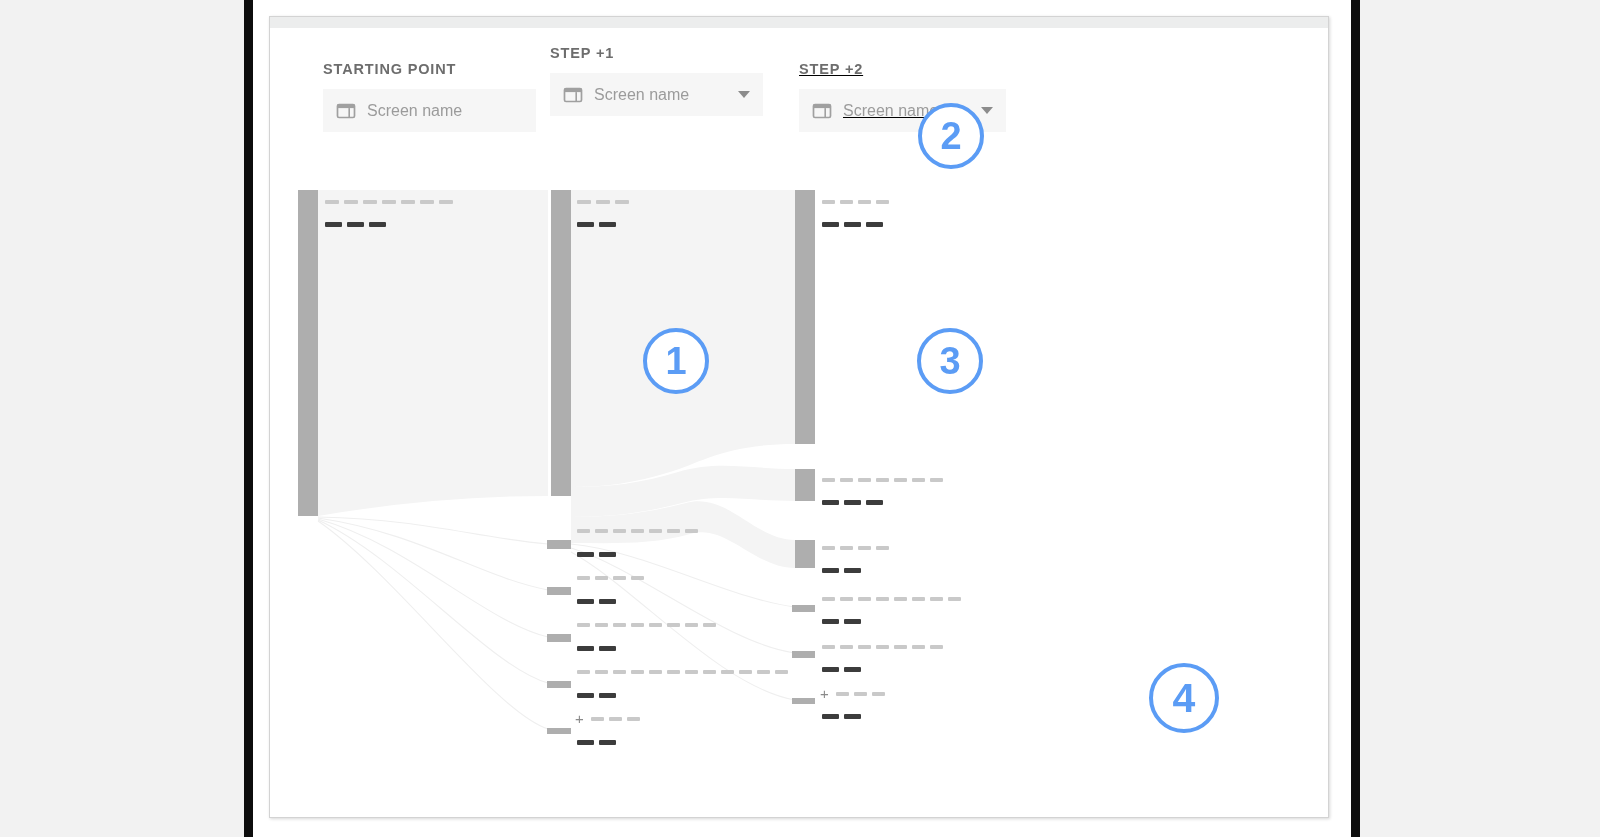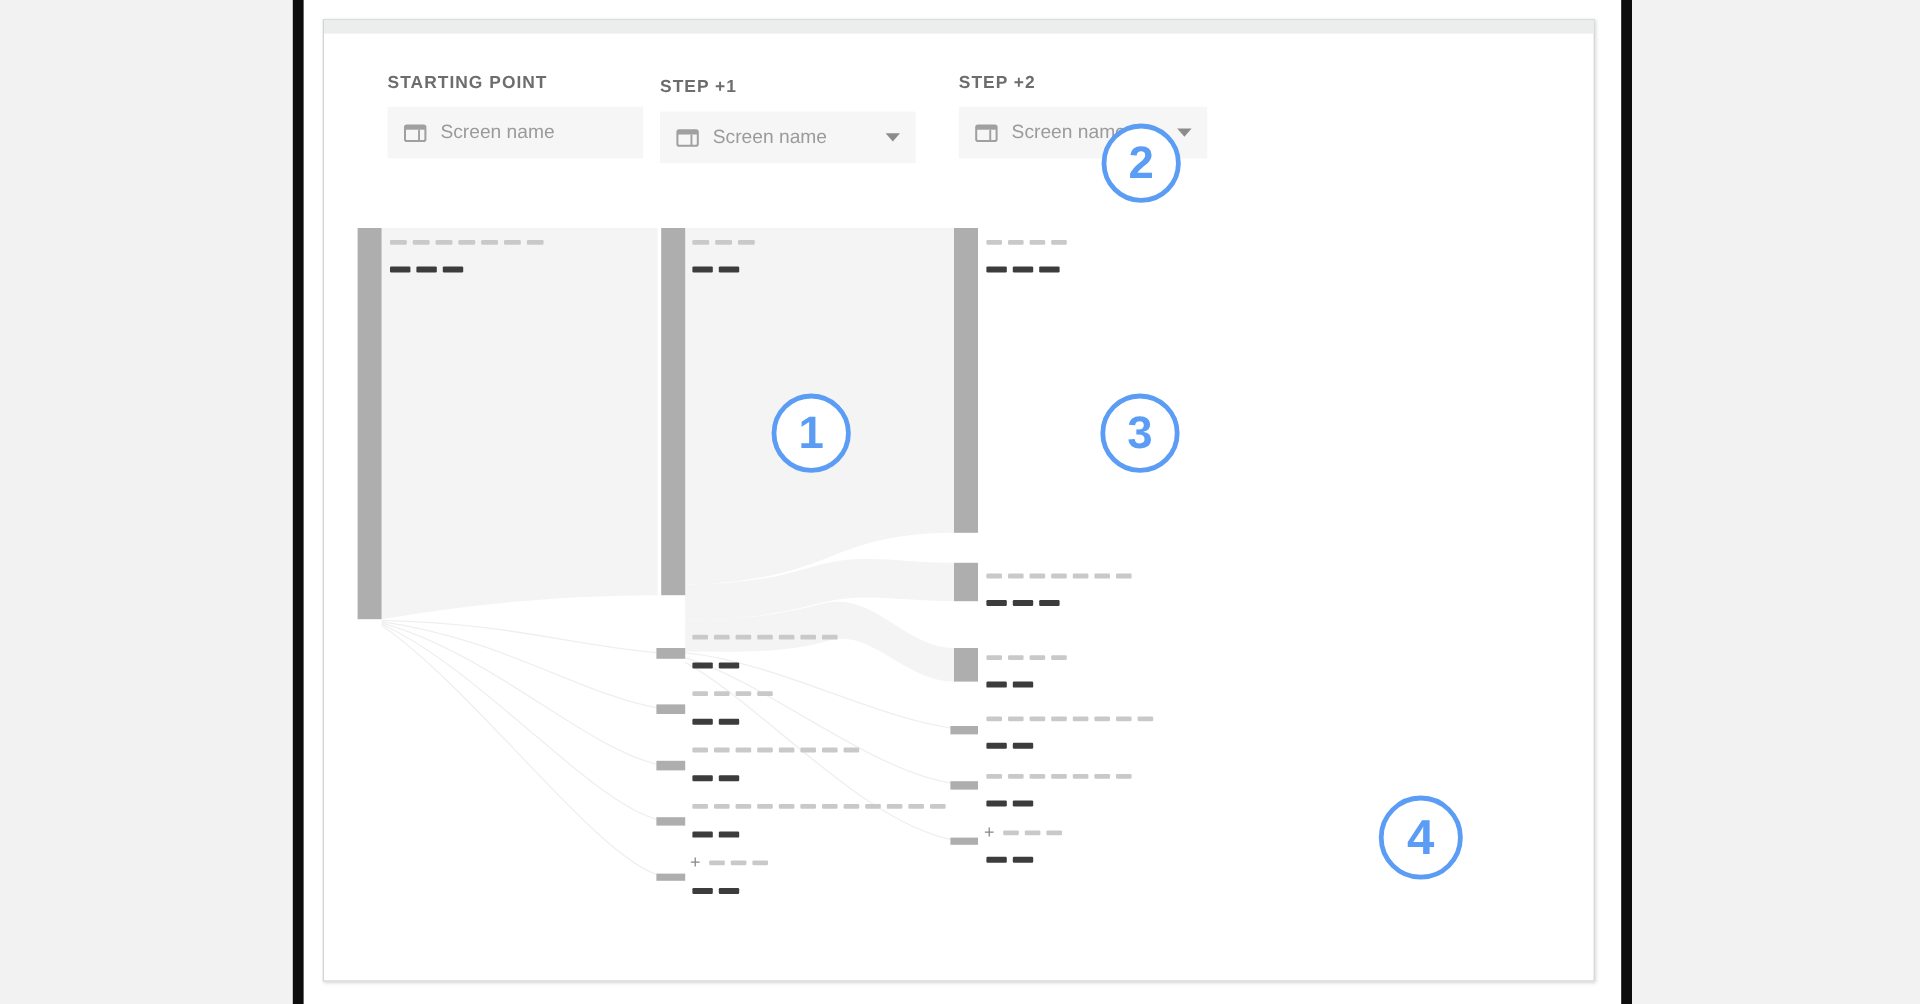--- a/index.html
+++ b/index.html
@@ -109,34 +109,34 @@
       <div class="screen-select">
         <svg class="scr-icon" viewBox="0 0 20 20">
           <rect x="1.5" y="3.5" width="17" height="13" rx="1.5" fill="none" stroke="#a0a0a0" stroke-width="1.7"></rect>
           <rect x="1.5" y="3.5" width="17" height="3.6" fill="#a0a0a0"></rect>
           <rect x="12.4" y="7.1" width="1.6" height="9.4" fill="#a0a0a0"></rect>
         </svg>
         <span class="sel-label">Screen name</span>
       </div>
     </div>
 
-    <div class="col-head" style="left:280px; top:48px; width:213px;">
+    <div class="col-head" style="left:280px; top:28px; width:213px;">
       <div class="col-title">STEP +1</div>
       <div class="screen-select">
         <svg class="scr-icon" viewBox="0 0 20 20">
           <rect x="1.5" y="3.5" width="17" height="13" rx="1.5" fill="none" stroke="#a0a0a0" stroke-width="1.7"></rect>
           <rect x="1.5" y="3.5" width="17" height="3.6" fill="#a0a0a0"></rect>
           <rect x="12.4" y="7.1" width="1.6" height="9.4" fill="#a0a0a0"></rect>
         </svg>
         <span class="sel-label">Screen name</span>
         <span class="caret"></span>
       </div>
     </div>
 
-    <div class="col-head" style="left:529px; top:44px; width:207px;">
+    <div class="col-head" style="left:529px; top:44px; width:207px;text-decoration:underline;">
       <div class="col-title">STEP +2</div>
       <div class="screen-select">
         <svg class="scr-icon" viewBox="0 0 20 20">
           <rect x="1.5" y="3.5" width="17" height="13" rx="1.5" fill="none" stroke="#a0a0a0" stroke-width="1.7"></rect>
           <rect x="1.5" y="3.5" width="17" height="3.6" fill="#a0a0a0"></rect>
           <rect x="12.4" y="7.1" width="1.6" height="9.4" fill="#a0a0a0"></rect>
         </svg>
         <span class="sel-label">Screen name</span>
         <span class="caret"></span>
       </div>

